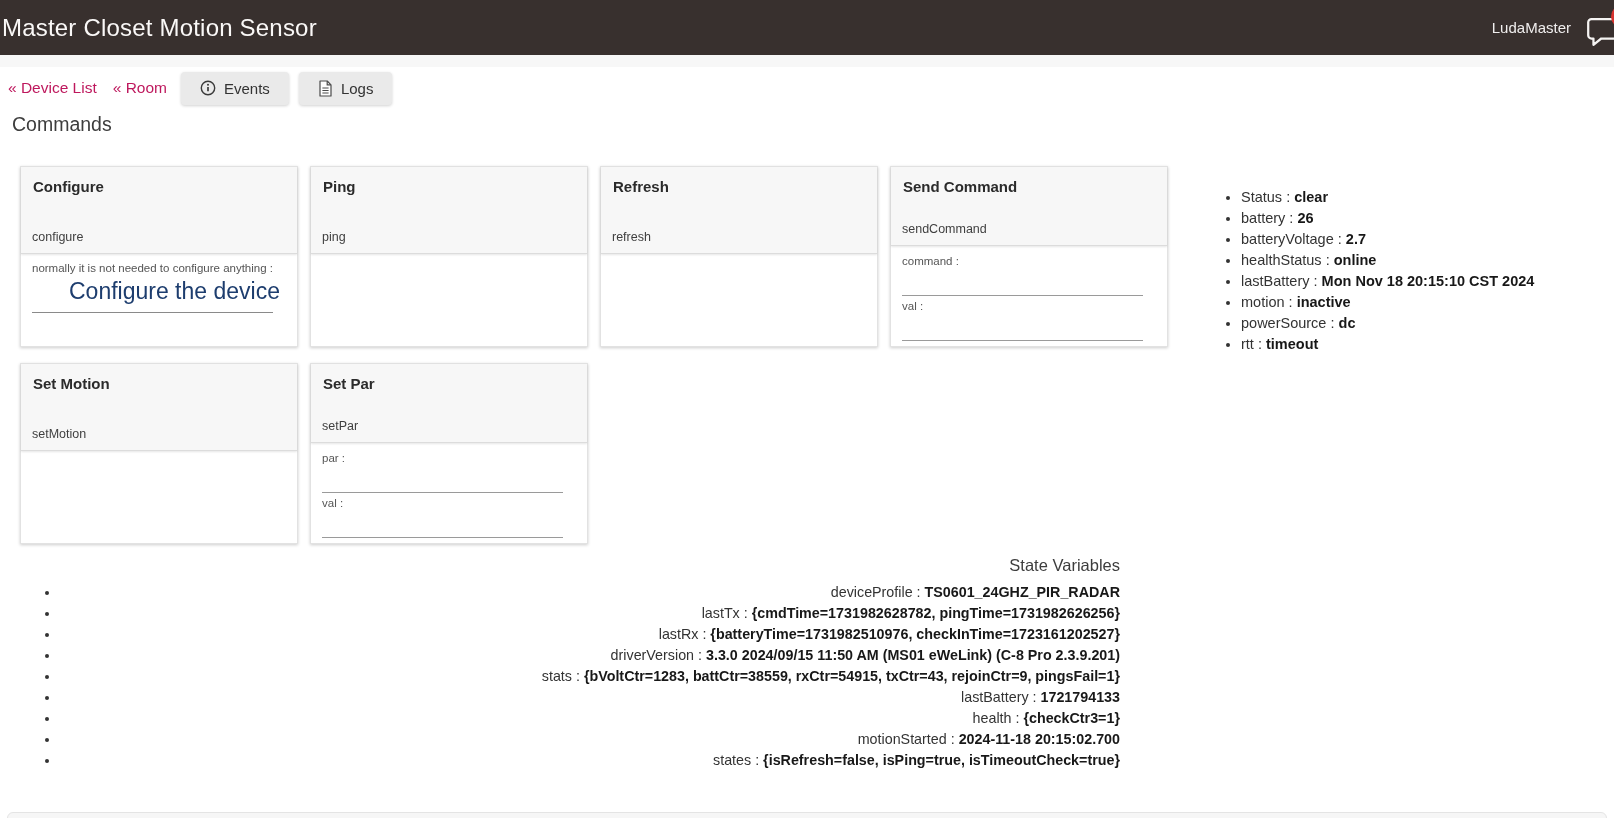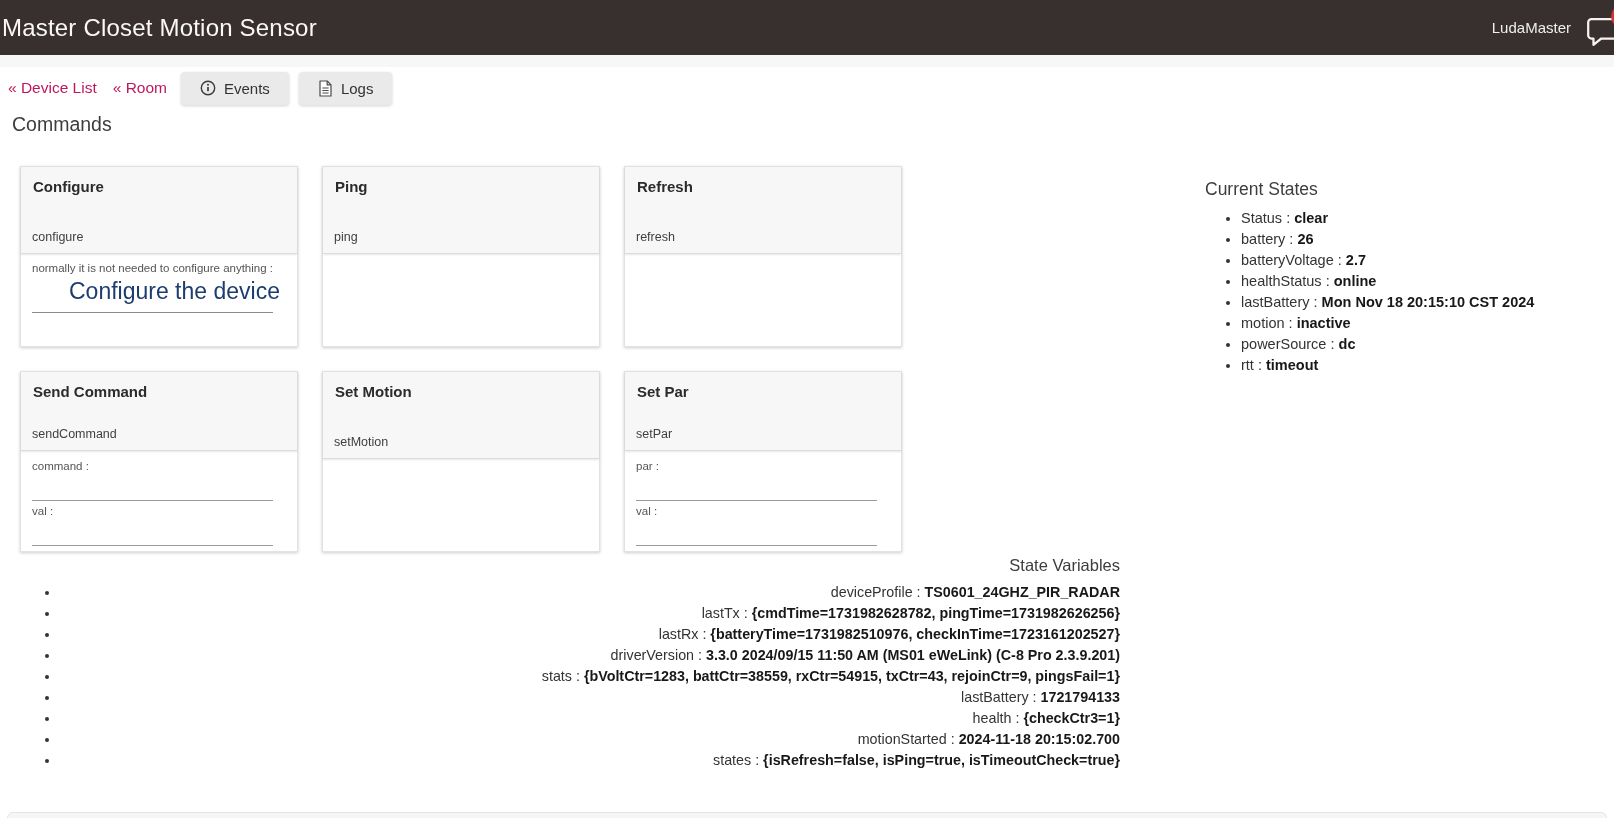--- a/index.html
+++ b/index.html
@@ -38,21 +38,21 @@
     background:#eaeaea; border:none; border-radius:4px; cursor:pointer;
     padding:8px 19px; font-size:15px; color:#333;
     font-family:"Liberation Sans", sans-serif;
     box-shadow:0 1px 3px rgba(0,0,0,0.18);
   }
   .nav-btn + .nav-btn { margin-left:10px;justify-content:space-between; }
   
   .commands-heading { position:absolute; left:12px; top:113px; font-size:19.5px; color:#3d3d3d; }
   .cards-wrap {
     position:absolute; left:20px; top:166px; width:1160px;
-    display:flex; flex-wrap:wrap; column-gap:12px; row-gap:16px;gap:24px;
+    display:flex; flex-wrap:wrap; column-gap:12px; row-gap:16px;
   }
   .card {
     width:278px; height:181px; background:#fff; box-sizing:border-box;
     border:1px solid #e2e2e2; box-shadow:0 1px 3px rgba(0,0,0,0.2);
     display:flex; flex-direction:column;
   }
   .card-head {
     background:#f7f7f7; border-bottom:1px solid #dcdcdc; height:87px; box-sizing:border-box;
     padding:11px 11px 9px; display:flex; flex-direction:column; justify-content:space-between;
     cursor:pointer; box-shadow:0 1px 2px rgba(0,0,0,0.10);
@@ -194,21 +194,20 @@
       <label class="field-label">par :</label>
       <input class="uinput" type="text" style="">
       <label class="field-label">val :</label>
       <input class="uinput" type="text" style="">
     </div>
   </div>
 
 </div>
 
 <div class="current-states">
-  <div class="panel-heading">Current States</div>
   <ul class="kv-list">
 
       <li><span class="sv-name">Status</span><span class="sv-sep"> : </span><span class="sv-val">clear</span></li>
 
       <li><span class="sv-name">battery</span><span class="sv-sep"> : </span><span class="sv-val">26</span></li>
 
       <li><span class="sv-name">batteryVoltage</span><span class="sv-sep"> : </span><span class="sv-val">2.7</span></li>
 
       <li><span class="sv-name">healthStatus</span><span class="sv-sep"> : </span><span class="sv-val">online</span></li>
 

